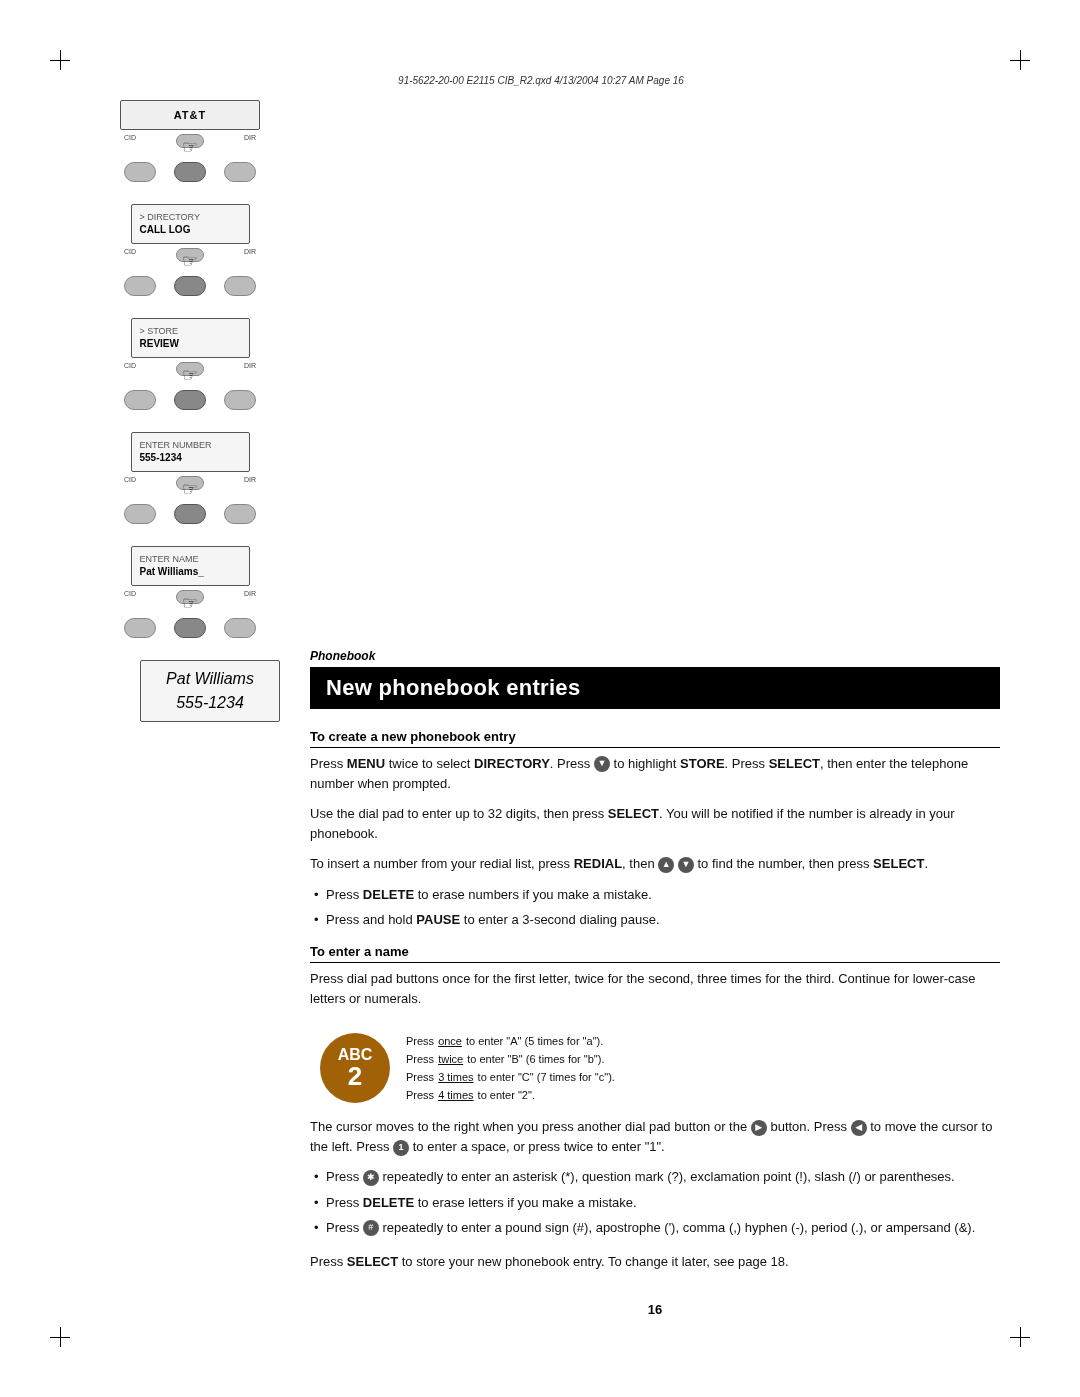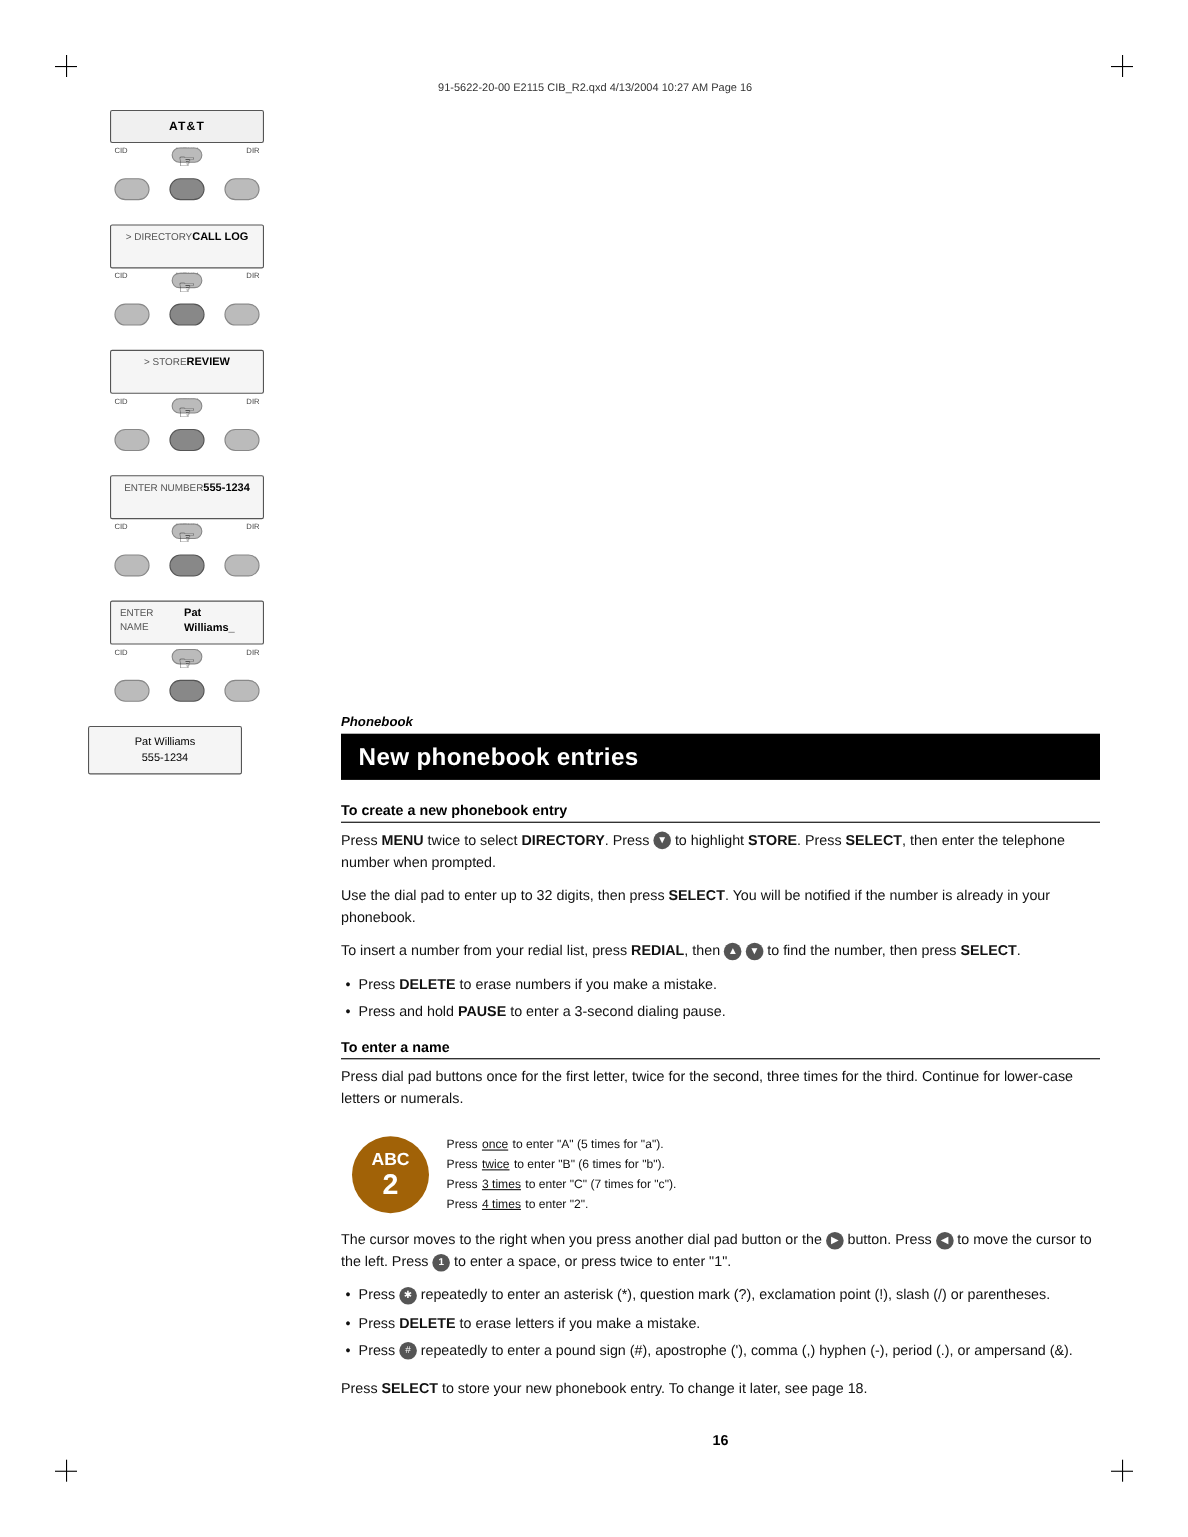--- a/index.html
+++ b/index.html
@@ -33,20 +33,21 @@
 
     
     .header-line {
       position: absolute;
       top: 75px;
       left: 82px;
       right: 80px;
       font-size: 10px;
       color: #333;
       text-align: center;
+      font-style: italic;
     }
 
     
     .main-container {
       position: absolute;
       top: 100px;
       left: 80px;
       right: 80px;
       bottom: 80px;
       display: flex;
@@ -54,47 +55,47 @@
       gap: 30px;
     }
 
     
     .left-column {
       width: 200px;
       flex-shrink: 0;
       display: flex;
       flex-direction: column;
       gap: 18px;
-      align-items: flex-start;
+      align-items: flex-end;
     }
 
     
     .right-column {
       flex: 1;
       display: flex;
       flex-direction: column;
       justify-content: flex-end;
     }
 
     
     .phone-unit {
       width: 180px;
       display: flex;
       flex-direction: column;
       align-items: center;
       gap: 4px;
     }
 
     .display-box {
-      width: 140px;
+      width: 119px;
       min-height: 40px;
       border: 1.5px solid #555;
       background: #f5f5f5;
       display: flex;
-      flex-direction: row;
+      flex-direction: column;
       justify-content: center;
       align-items: flex-start;
       padding: 4px 8px;
       font-size: 10px;
       line-height: 1.4;
       border-radius: 2px;
     }
 
     .display-box .label {
       font-size: 9px;
@@ -206,24 +207,25 @@
       background: #f0f0f0;
       border-radius: 2px;
     }
 
     
     .result-card {
       width: 140px;
       border: 1.5px solid #555;
       background: #f5f5f5;
       padding: 6px 11px;
-      font-size: 10px;
+      font-size: 16px;
       line-height: 1.5;
       border-radius: 2px;
       text-align: center;
+      font-style: italic;
     }
 
     
     .section-label {
       font-style: italic;
       font-size: 12px;
       font-weight: bold;
       color: #000;
       margin-bottom: 4px;
     }

